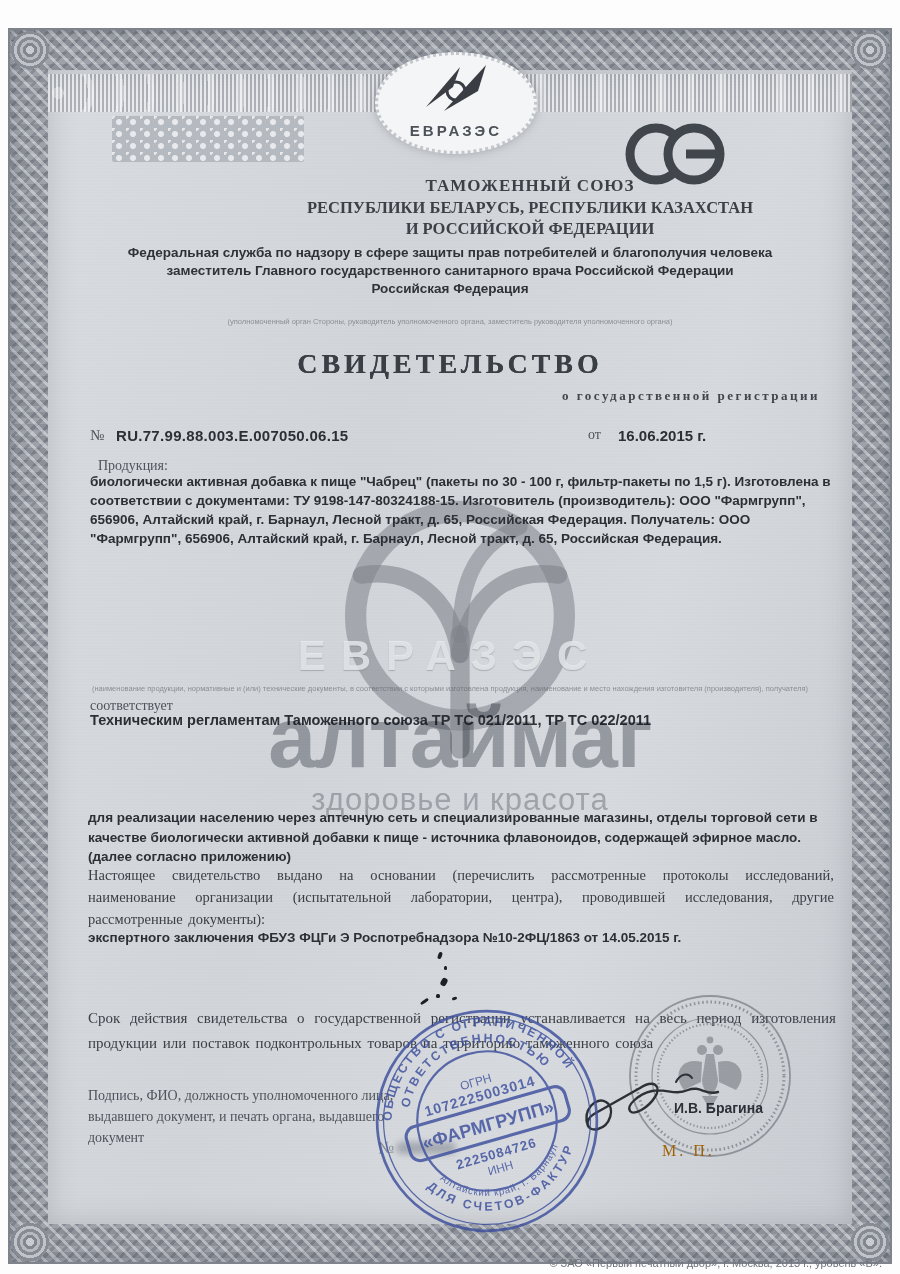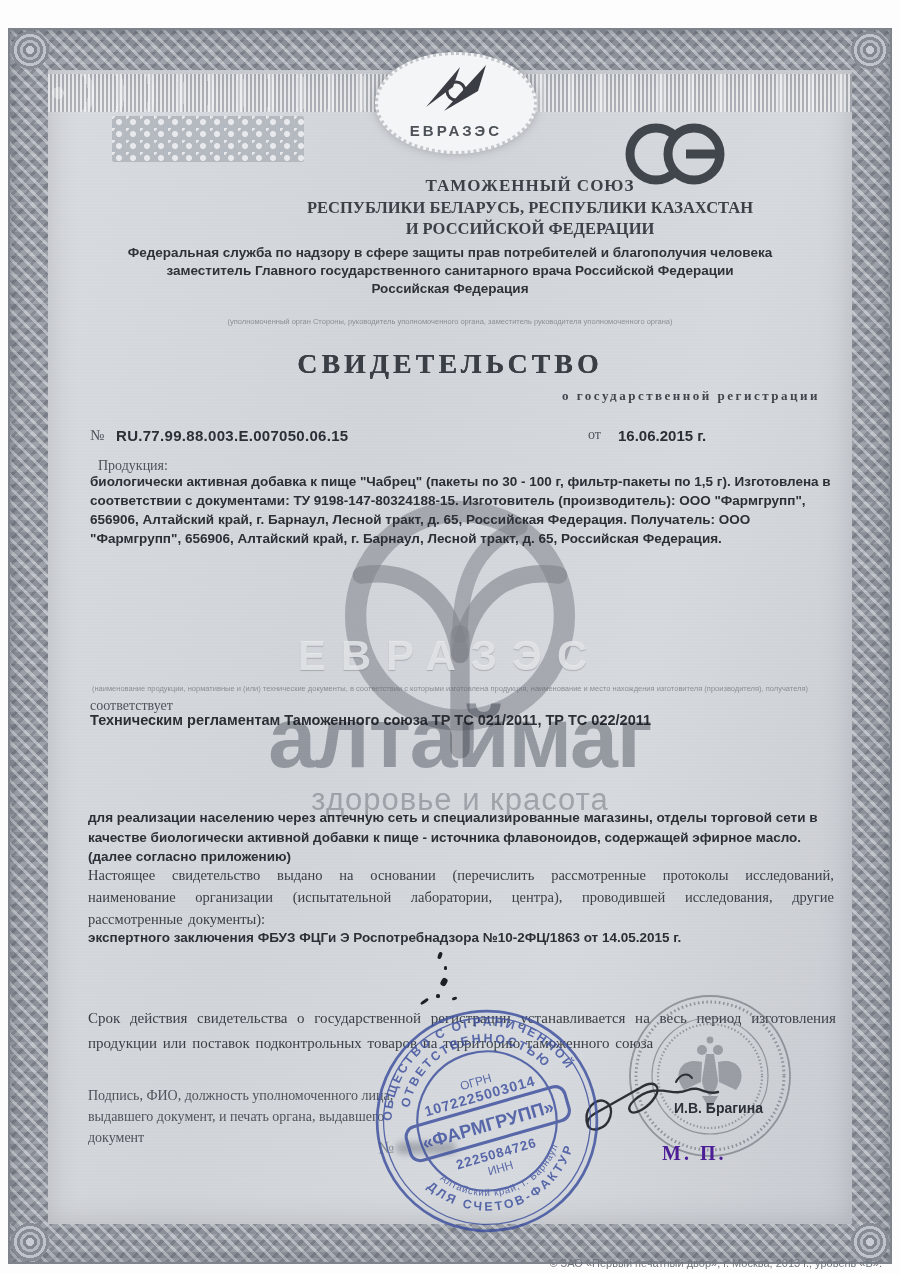--- a/index.html
+++ b/index.html
@@ -46,21 +46,21 @@
   .para-serif{font-family:"Liberation Serif",serif;color:#3b4047;text-align:justify;}
   .ghost-evrazes{font-family:"Liberation Sans",sans-serif;font-weight:bold;font-size:42px;letter-spacing:15px;
     color:rgba(235,237,240,.8);text-shadow:0 1px 1px rgba(115,120,128,.45);text-align:center;width:100%;}
   .wm{pointer-events:none;mix-blend-mode:multiply;}
   .wm1{font-family:"Liberation Sans",sans-serif;font-weight:bold;font-size:86px;letter-spacing:-1px;
     color:#7f848b;opacity:.6;text-align:center;width:100%;}
   .wm2{font-family:"Liberation Sans",sans-serif;font-size:31px;letter-spacing:1px;
     color:#989da3;opacity:.62;text-align:center;width:100%;}
   .speck{position:absolute;background:#1d2024;border-radius:40%;}
   .footer{font-size:11px;color:#70757c;}
-  .mp{font-family:"Liberation Serif",serif;font-size:20px;letter-spacing:3px;color:#4c1d95;font-weight:bold;}
+  .mp{font-family:"Liberation Serif",serif;font-size:16px;letter-spacing:3px;color:#a16207;}
   .num-smudge{position:absolute;width:60px;height:12px;background:#4a5160;opacity:.35;filter:blur(3px);border-radius:6px;}
 </style>
 </head>
 <body>
 
 <div class="page">
 
   <div class="frame"></div>
   <div class="corner" style="left:10px;top:30px;"></div>
   <div class="corner" style="right:10px;top:30px;"></div>

